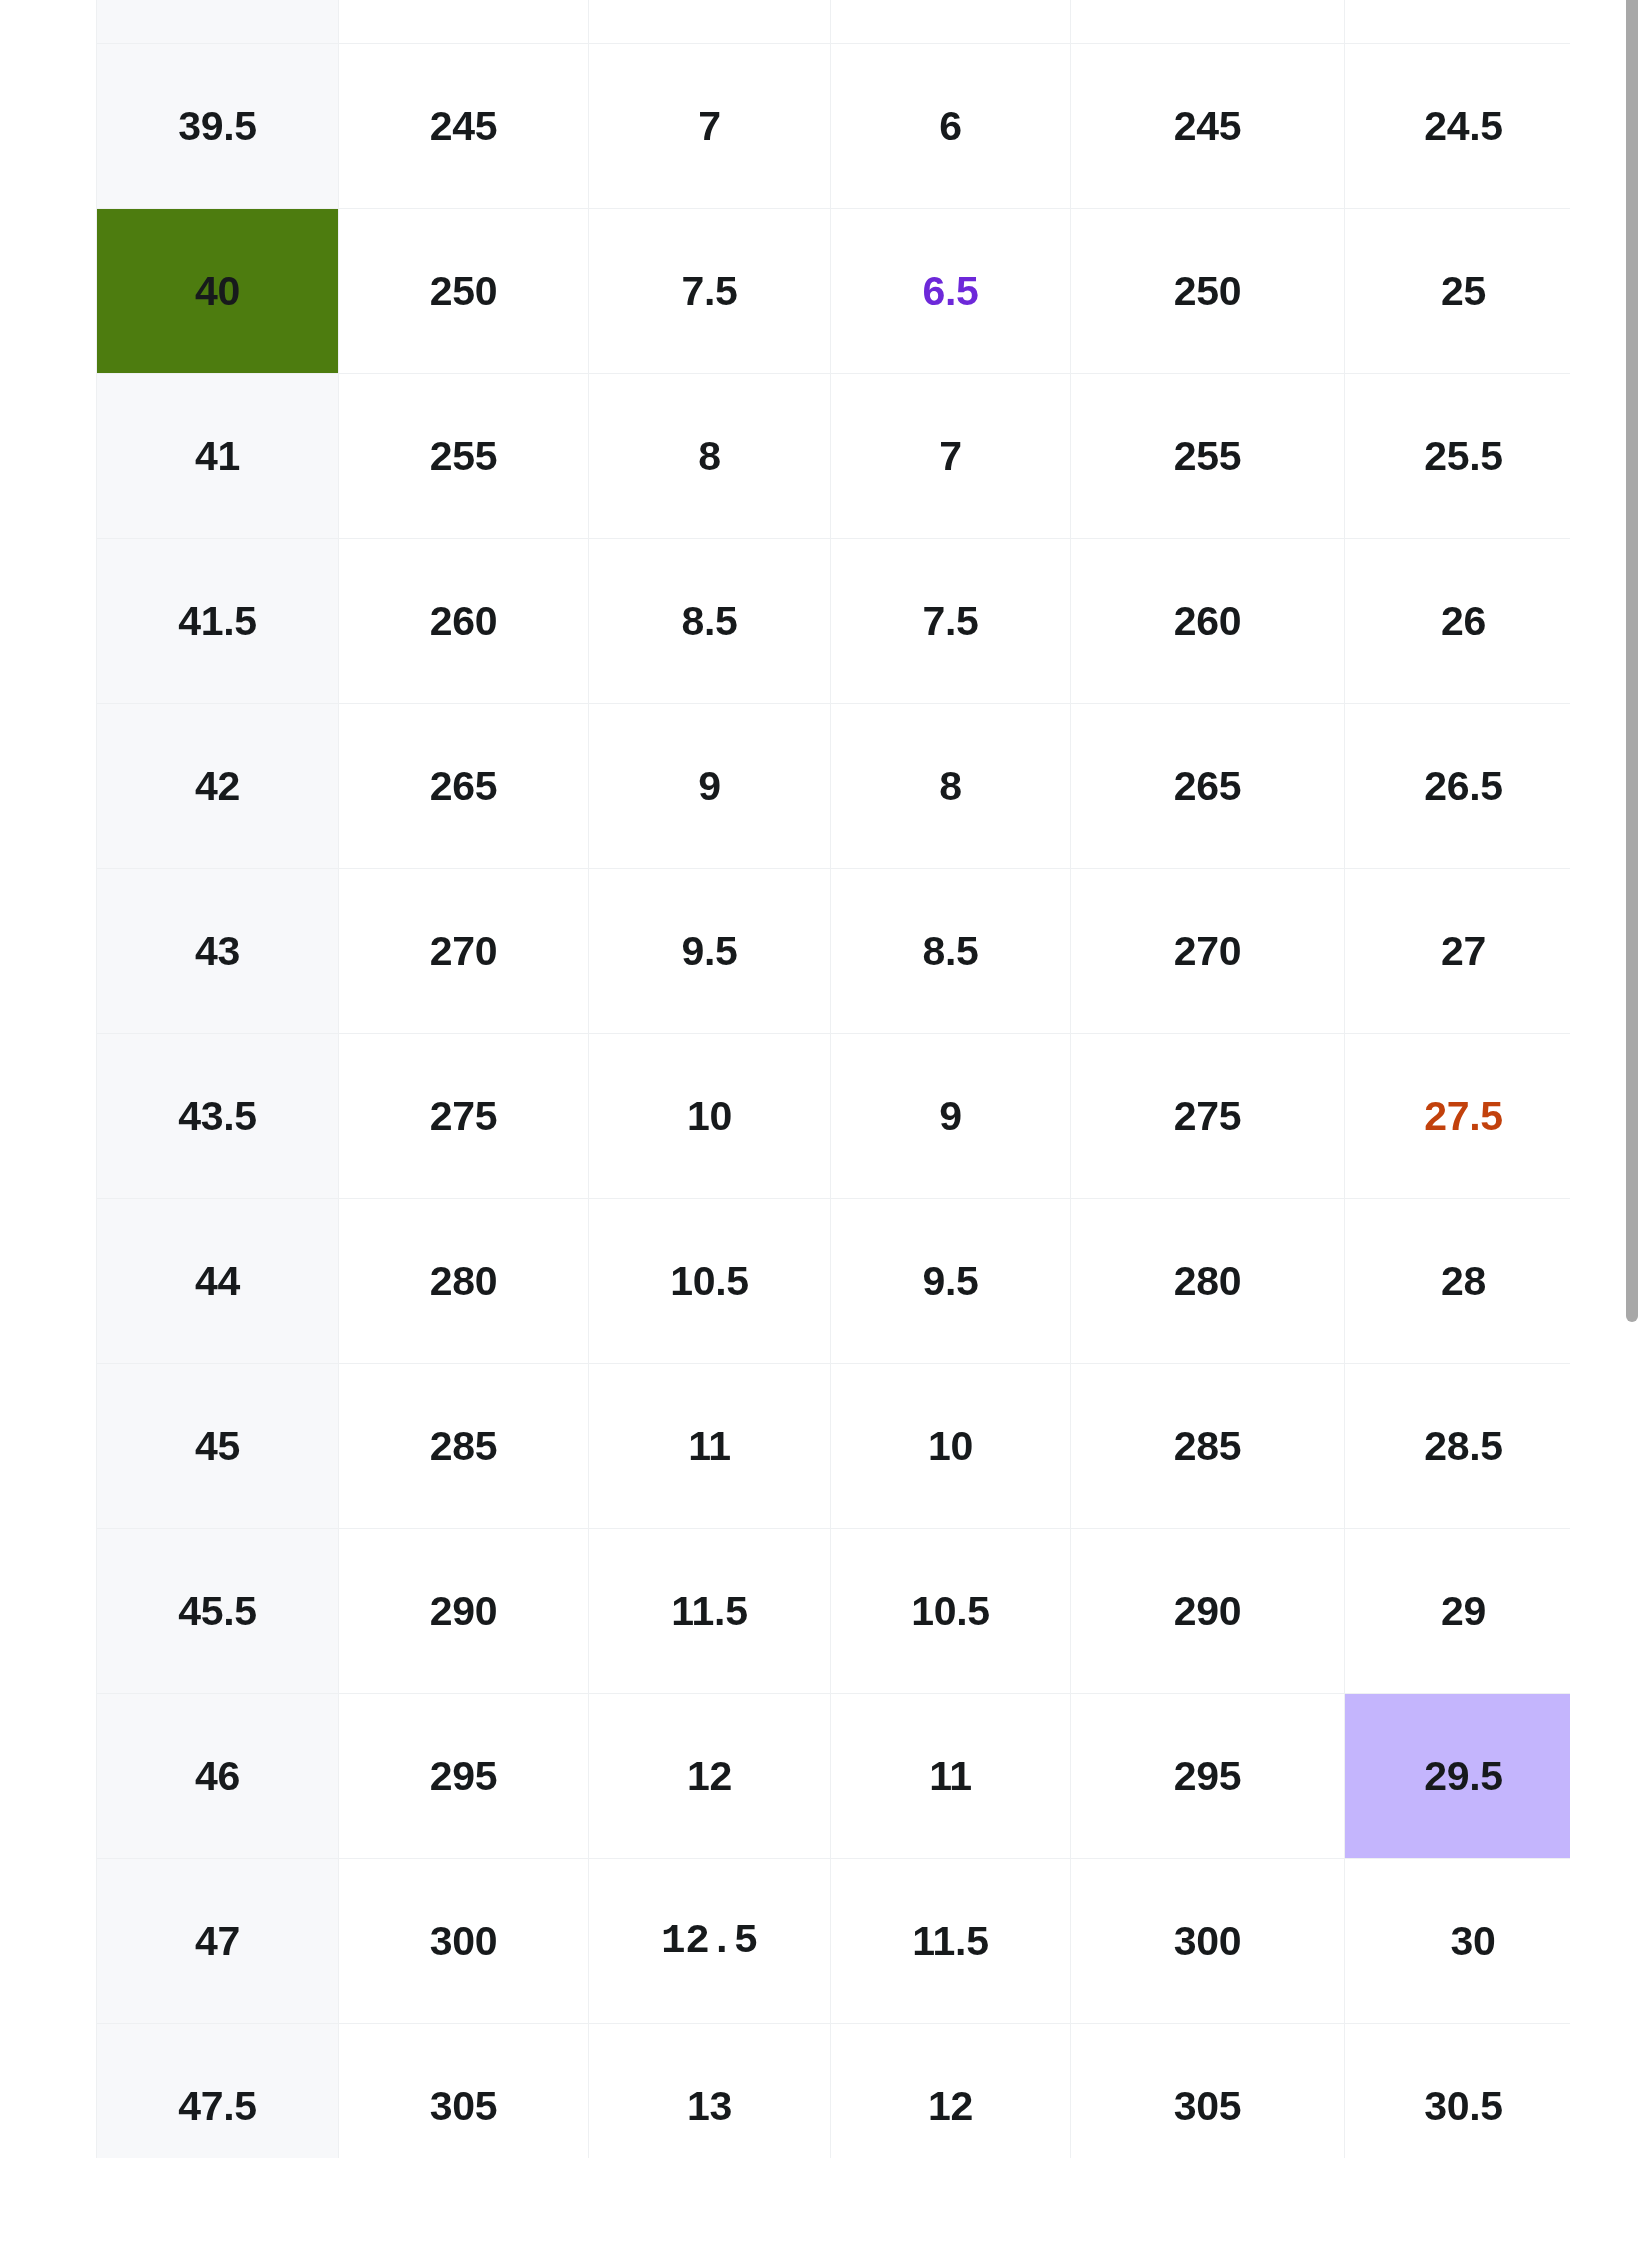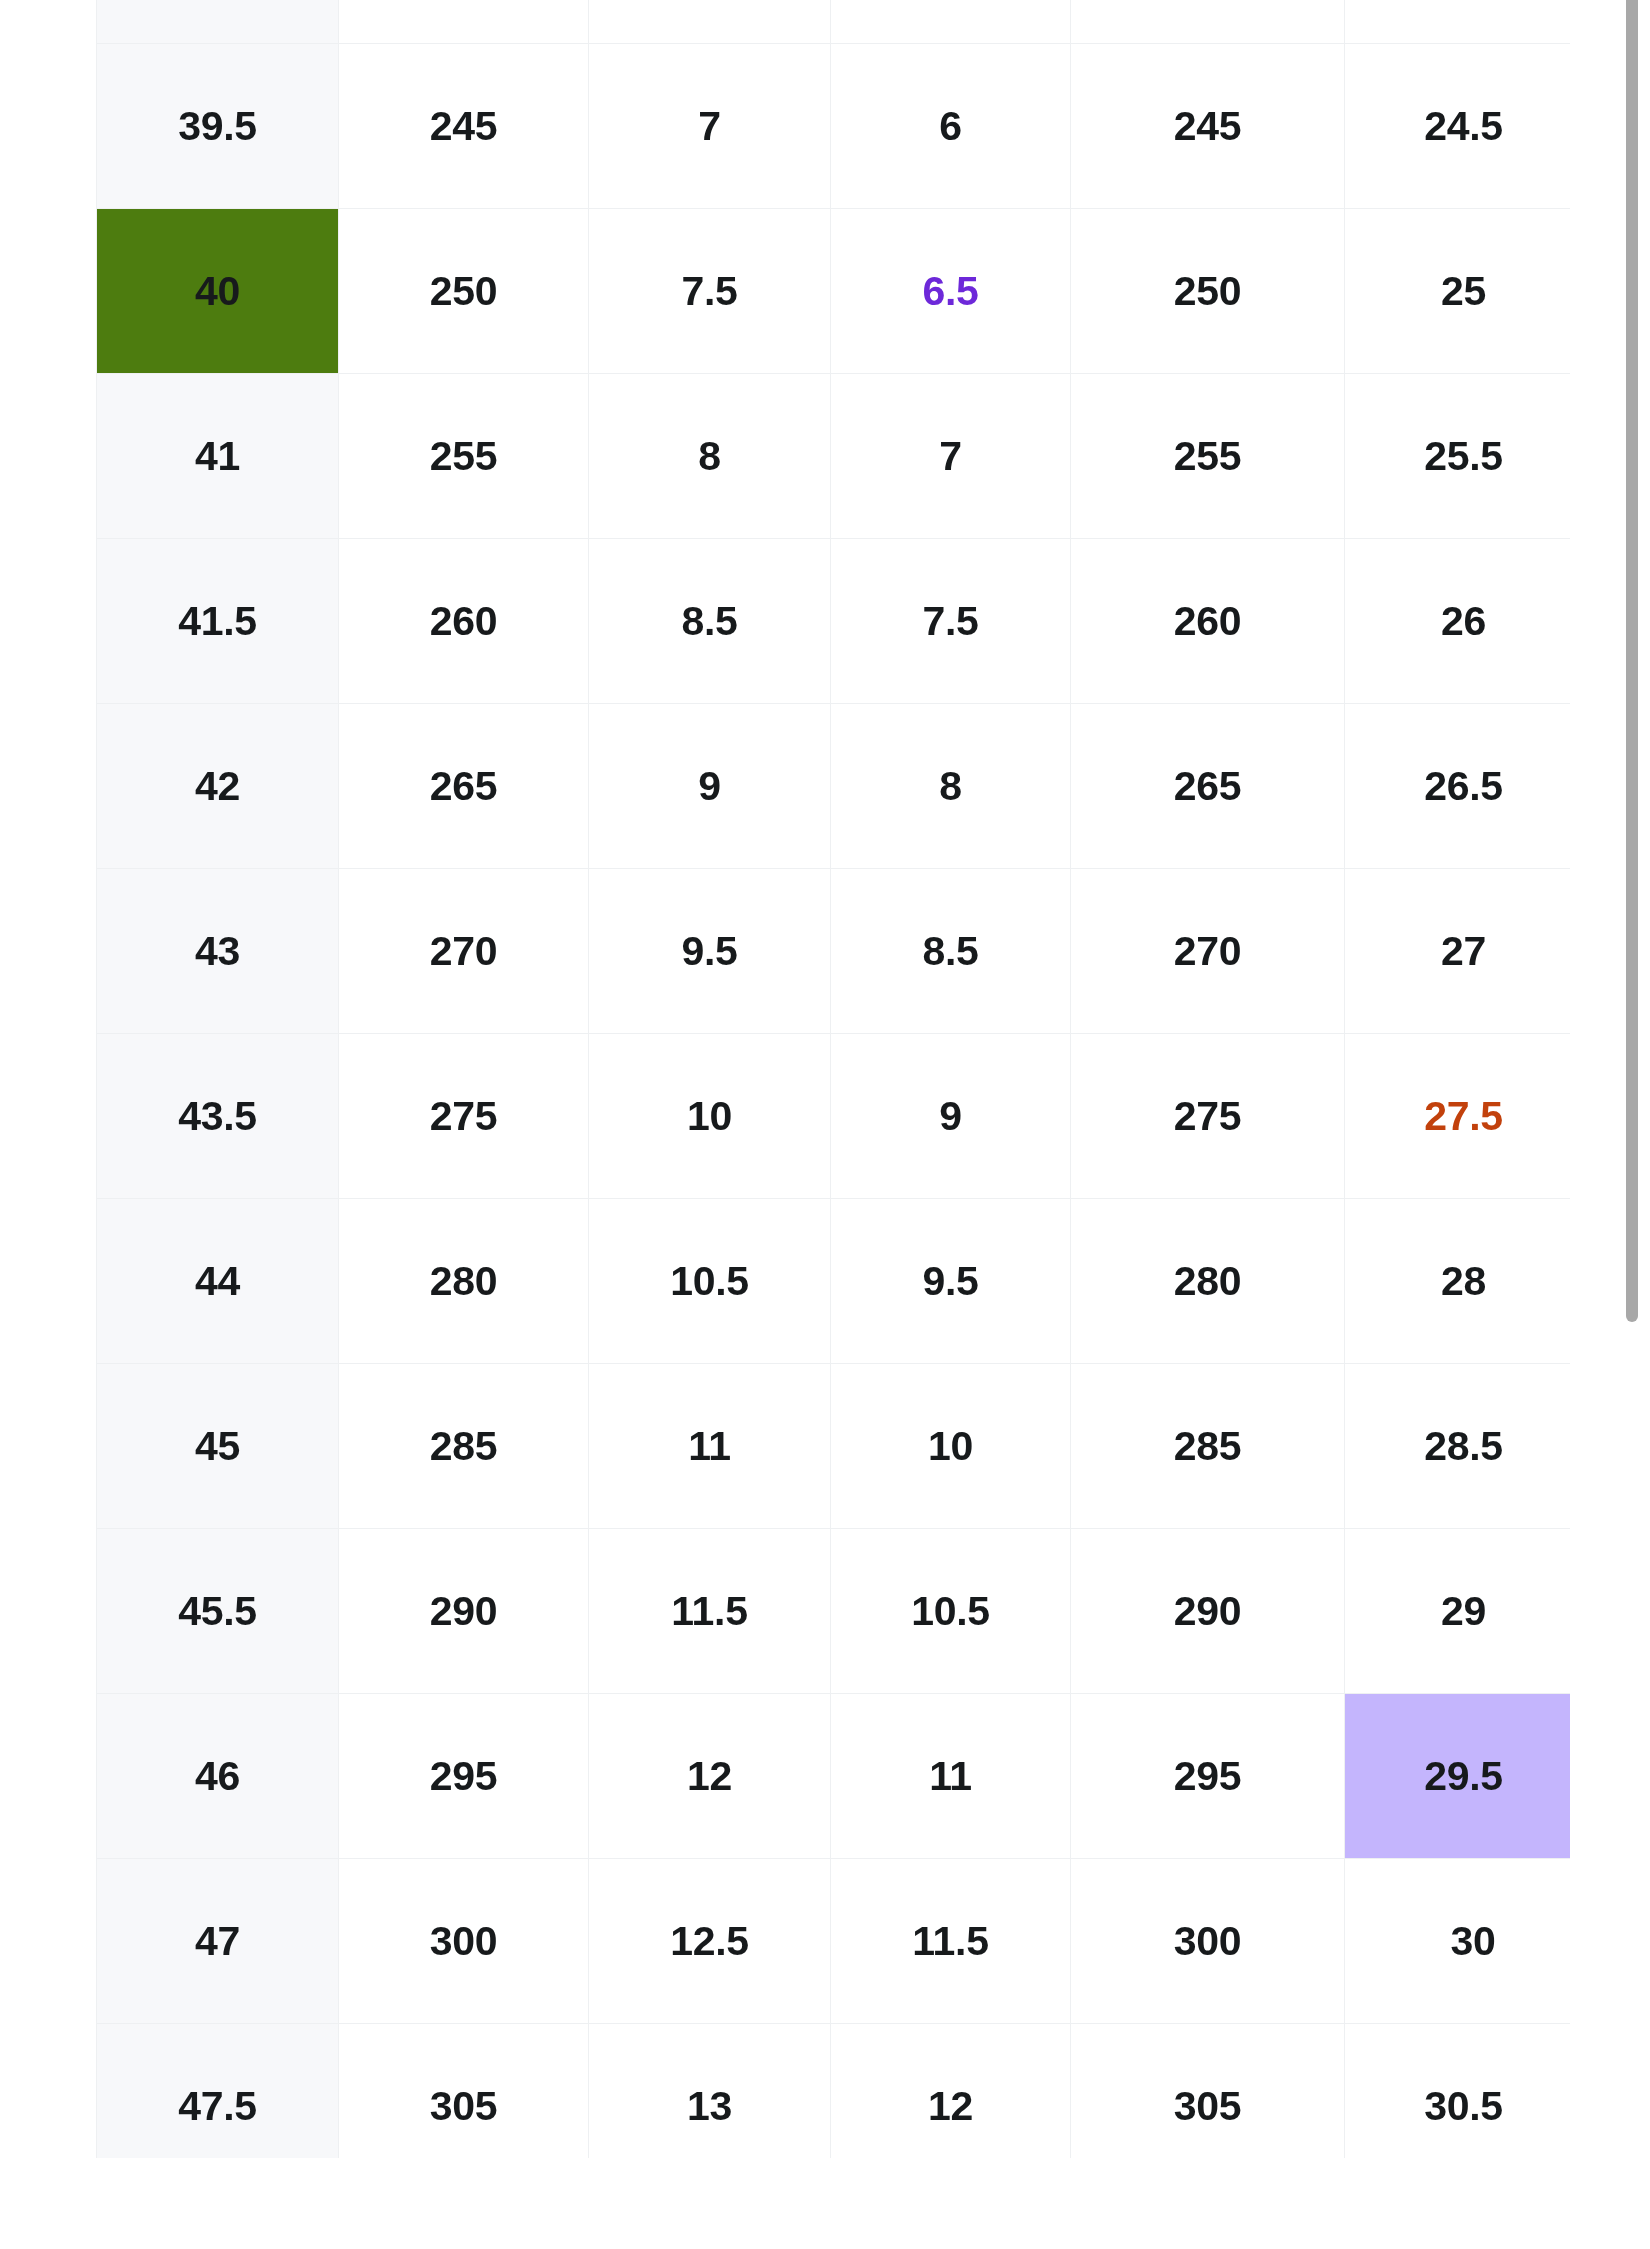--- a/index.html
+++ b/index.html
@@ -214,21 +214,21 @@
             <td class="col-first" style="color: rgb(23, 26, 28); border-color: rgb(238, 240, 242); background: rgb(247, 248, 250);">46</td>
             <td style="color: rgb(23, 26, 28); border-color: rgb(238, 240, 242); background: rgb(255, 255, 255);">295</td>
             <td style="color: rgb(23, 26, 28); border-color: rgb(238, 240, 242); background: rgb(255, 255, 255);">12</td>
             <td style="color: rgb(23, 26, 28); border-color: rgb(238, 240, 242); background: rgb(255, 255, 255);">11</td>
             <td style="color: rgb(23, 26, 28); border-color: rgb(238, 240, 242); background: rgb(255, 255, 255);">295</td>
             <td class=" col-last" style="color: rgb(23, 26, 28); border-color: rgb(238, 240, 242); background: #c4b5fd;">29.5</td>
           </tr>
           <tr>
             <td class="col-first" style="color: rgb(23, 26, 28); border-color: rgb(238, 240, 242); background: rgb(247, 248, 250);">47</td>
             <td style="color: rgb(23, 26, 28); border-color: rgb(238, 240, 242); background: rgb(255, 255, 255);">300</td>
-            <td style="color: rgb(23, 26, 28); border-color: rgb(238, 240, 242); background: rgb(255, 255, 255);">12.5</td>
+            <td style="color: rgb(23, 26, 28); border-color: rgb(238, 240, 242); background: rgb(255, 255, 255); font-family: Liberation Mono, monospace;">12.5</td>
             <td style="color: rgb(23, 26, 28); border-color: rgb(238, 240, 242); background: rgb(255, 255, 255);">11.5</td>
             <td style="color: rgb(23, 26, 28); border-color: rgb(238, 240, 242); background: rgb(255, 255, 255);">300</td>
             <td class=" col-last" style="color: rgb(23, 26, 28); border-color: rgb(238, 240, 242); background: rgb(255, 255, 255); padding-left: 19px;">30</td>
           </tr>
           <tr>
             <td class="col-first" style="color: rgb(23, 26, 28); border-color: rgb(238, 240, 242); background: rgb(247, 248, 250);">47.5</td>
             <td style="color: rgb(23, 26, 28); border-color: rgb(238, 240, 242); background: rgb(255, 255, 255);">305</td>
             <td style="color: rgb(23, 26, 28); border-color: rgb(238, 240, 242); background: rgb(255, 255, 255);">13</td>
             <td style="color: rgb(23, 26, 28); border-color: rgb(238, 240, 242); background: rgb(255, 255, 255);">12</td>
             <td style="color: rgb(23, 26, 28); border-color: rgb(238, 240, 242); background: rgb(255, 255, 255);">305</td>

